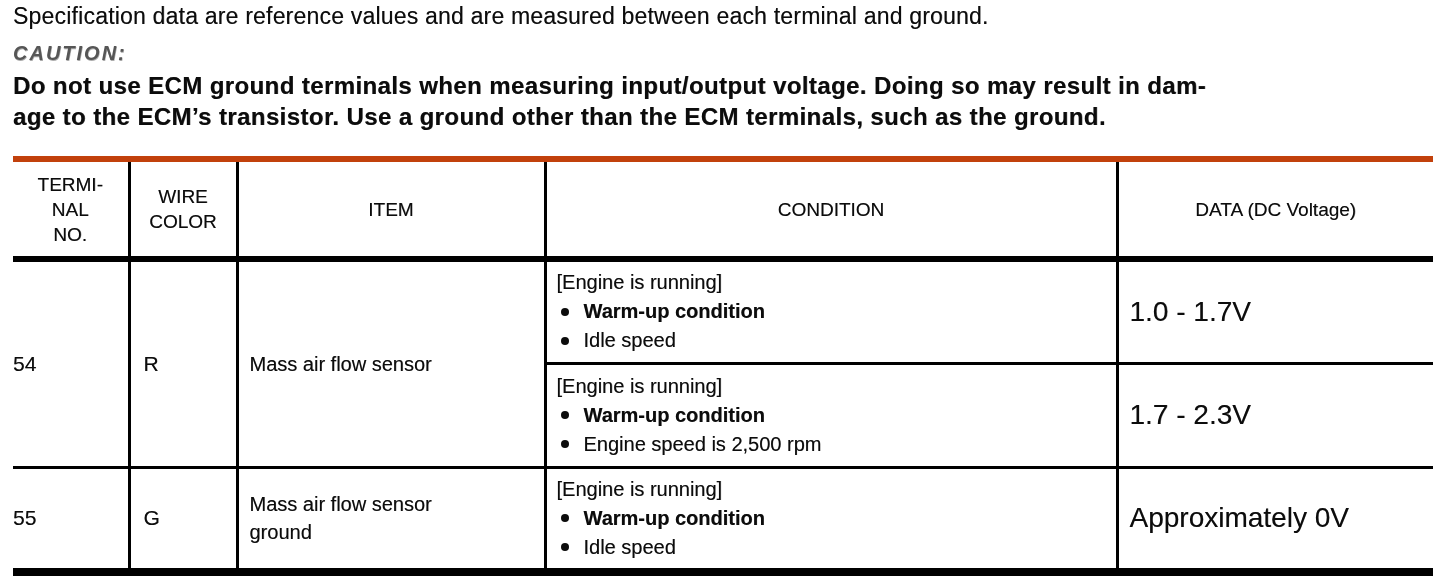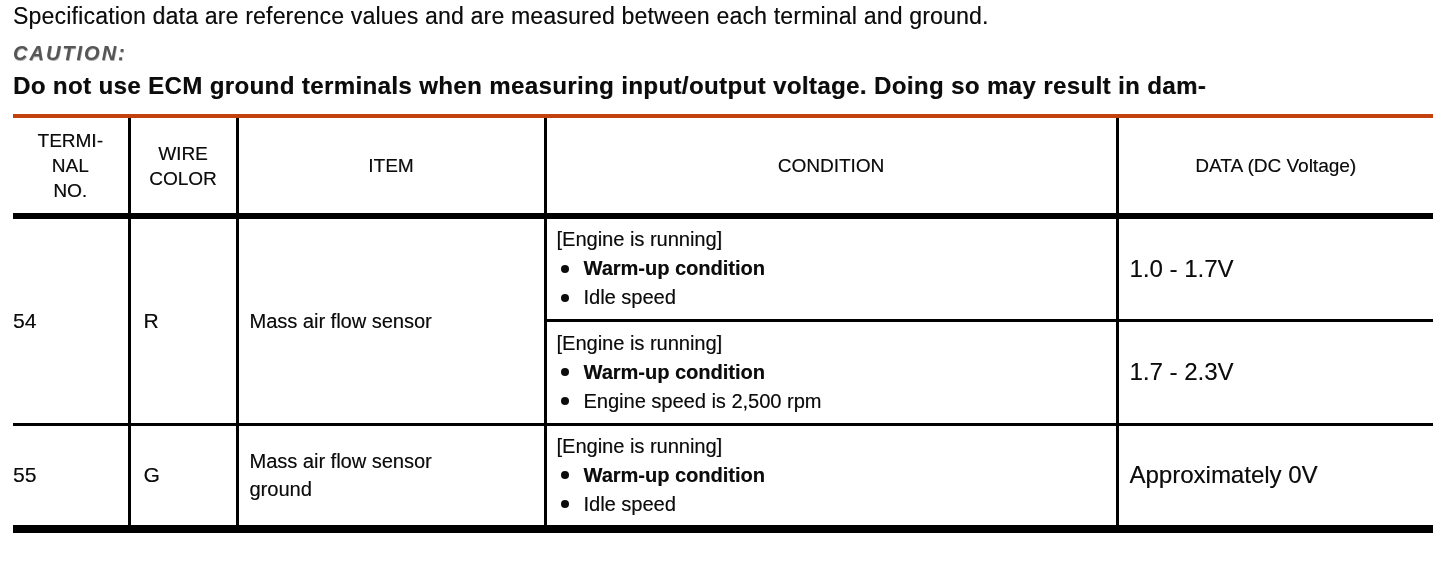--- a/index.html
+++ b/index.html
@@ -33,25 +33,25 @@
     font-size: 24px;
     font-weight: 700;
     line-height: 31px;
     letter-spacing: 0.4px;
     white-space: nowrap;
     text-shadow: 0.4px 0.4px 0 rgba(0,0,0,0.55);
   }
   .caution-block { margin-top: 5px; }
 
   table.spec {
-    margin-top: 13px;
+    margin-top: 24px;
     width: 1420px;
     table-layout: fixed;
     border-collapse: collapse;
-    border-top: 4px solid #c2410c;
+    border-top: 6px solid #c2410c;
     border-bottom: 8px solid #000;
   }
   .spec th, .spec td {
     border-right: 3px solid #000;
     text-shadow: 0.3px 0.3px 0 rgba(0,0,0,0.45);
   }
   .spec .last { border-right: none; }
   .spec thead th {
     height: 100px;
     border-bottom: 6px solid #000;
@@ -83,21 +83,21 @@
     font-size: 20px;
     line-height: 28px;
   }
   .c-cond {
     vertical-align: middle;
     padding: 6px 10px 6px 10px;
   }
   .c-data {
     vertical-align: middle;
     padding-left: 11px;
-    font-size: 24px;
+    font-size: 28px;
   }
   .state {
     font-weight: 400;
     font-size: 20px;
     line-height: 29px;
   }
   .bl {
     display: flex;
     align-items: center;
     font-size: 20px;
@@ -116,20 +116,21 @@
 <body>
 
 <div class="page">
 
   <div class="intro">Specification data are reference values and are measured between each terminal and ground.</div>
 
   <div class="caution-label">CAUTION:</div>
 
   <div class="caution-block">
     <div class="caution-line">Do not use ECM ground terminals when measuring input/output voltage. Doing so may result in dam-</div>
+    <div class="caution-line">age to the ECM’s transistor. Use a ground other than the ECM terminals, such as the ground.</div>
   </div>
 
   <table class="spec">
     <colgroup>
       <col style="width:116px">
       <col style="width:108px">
       <col style="width:308px">
       <col style="width:572px">
       <col style="width:316px">
     </colgroup>

